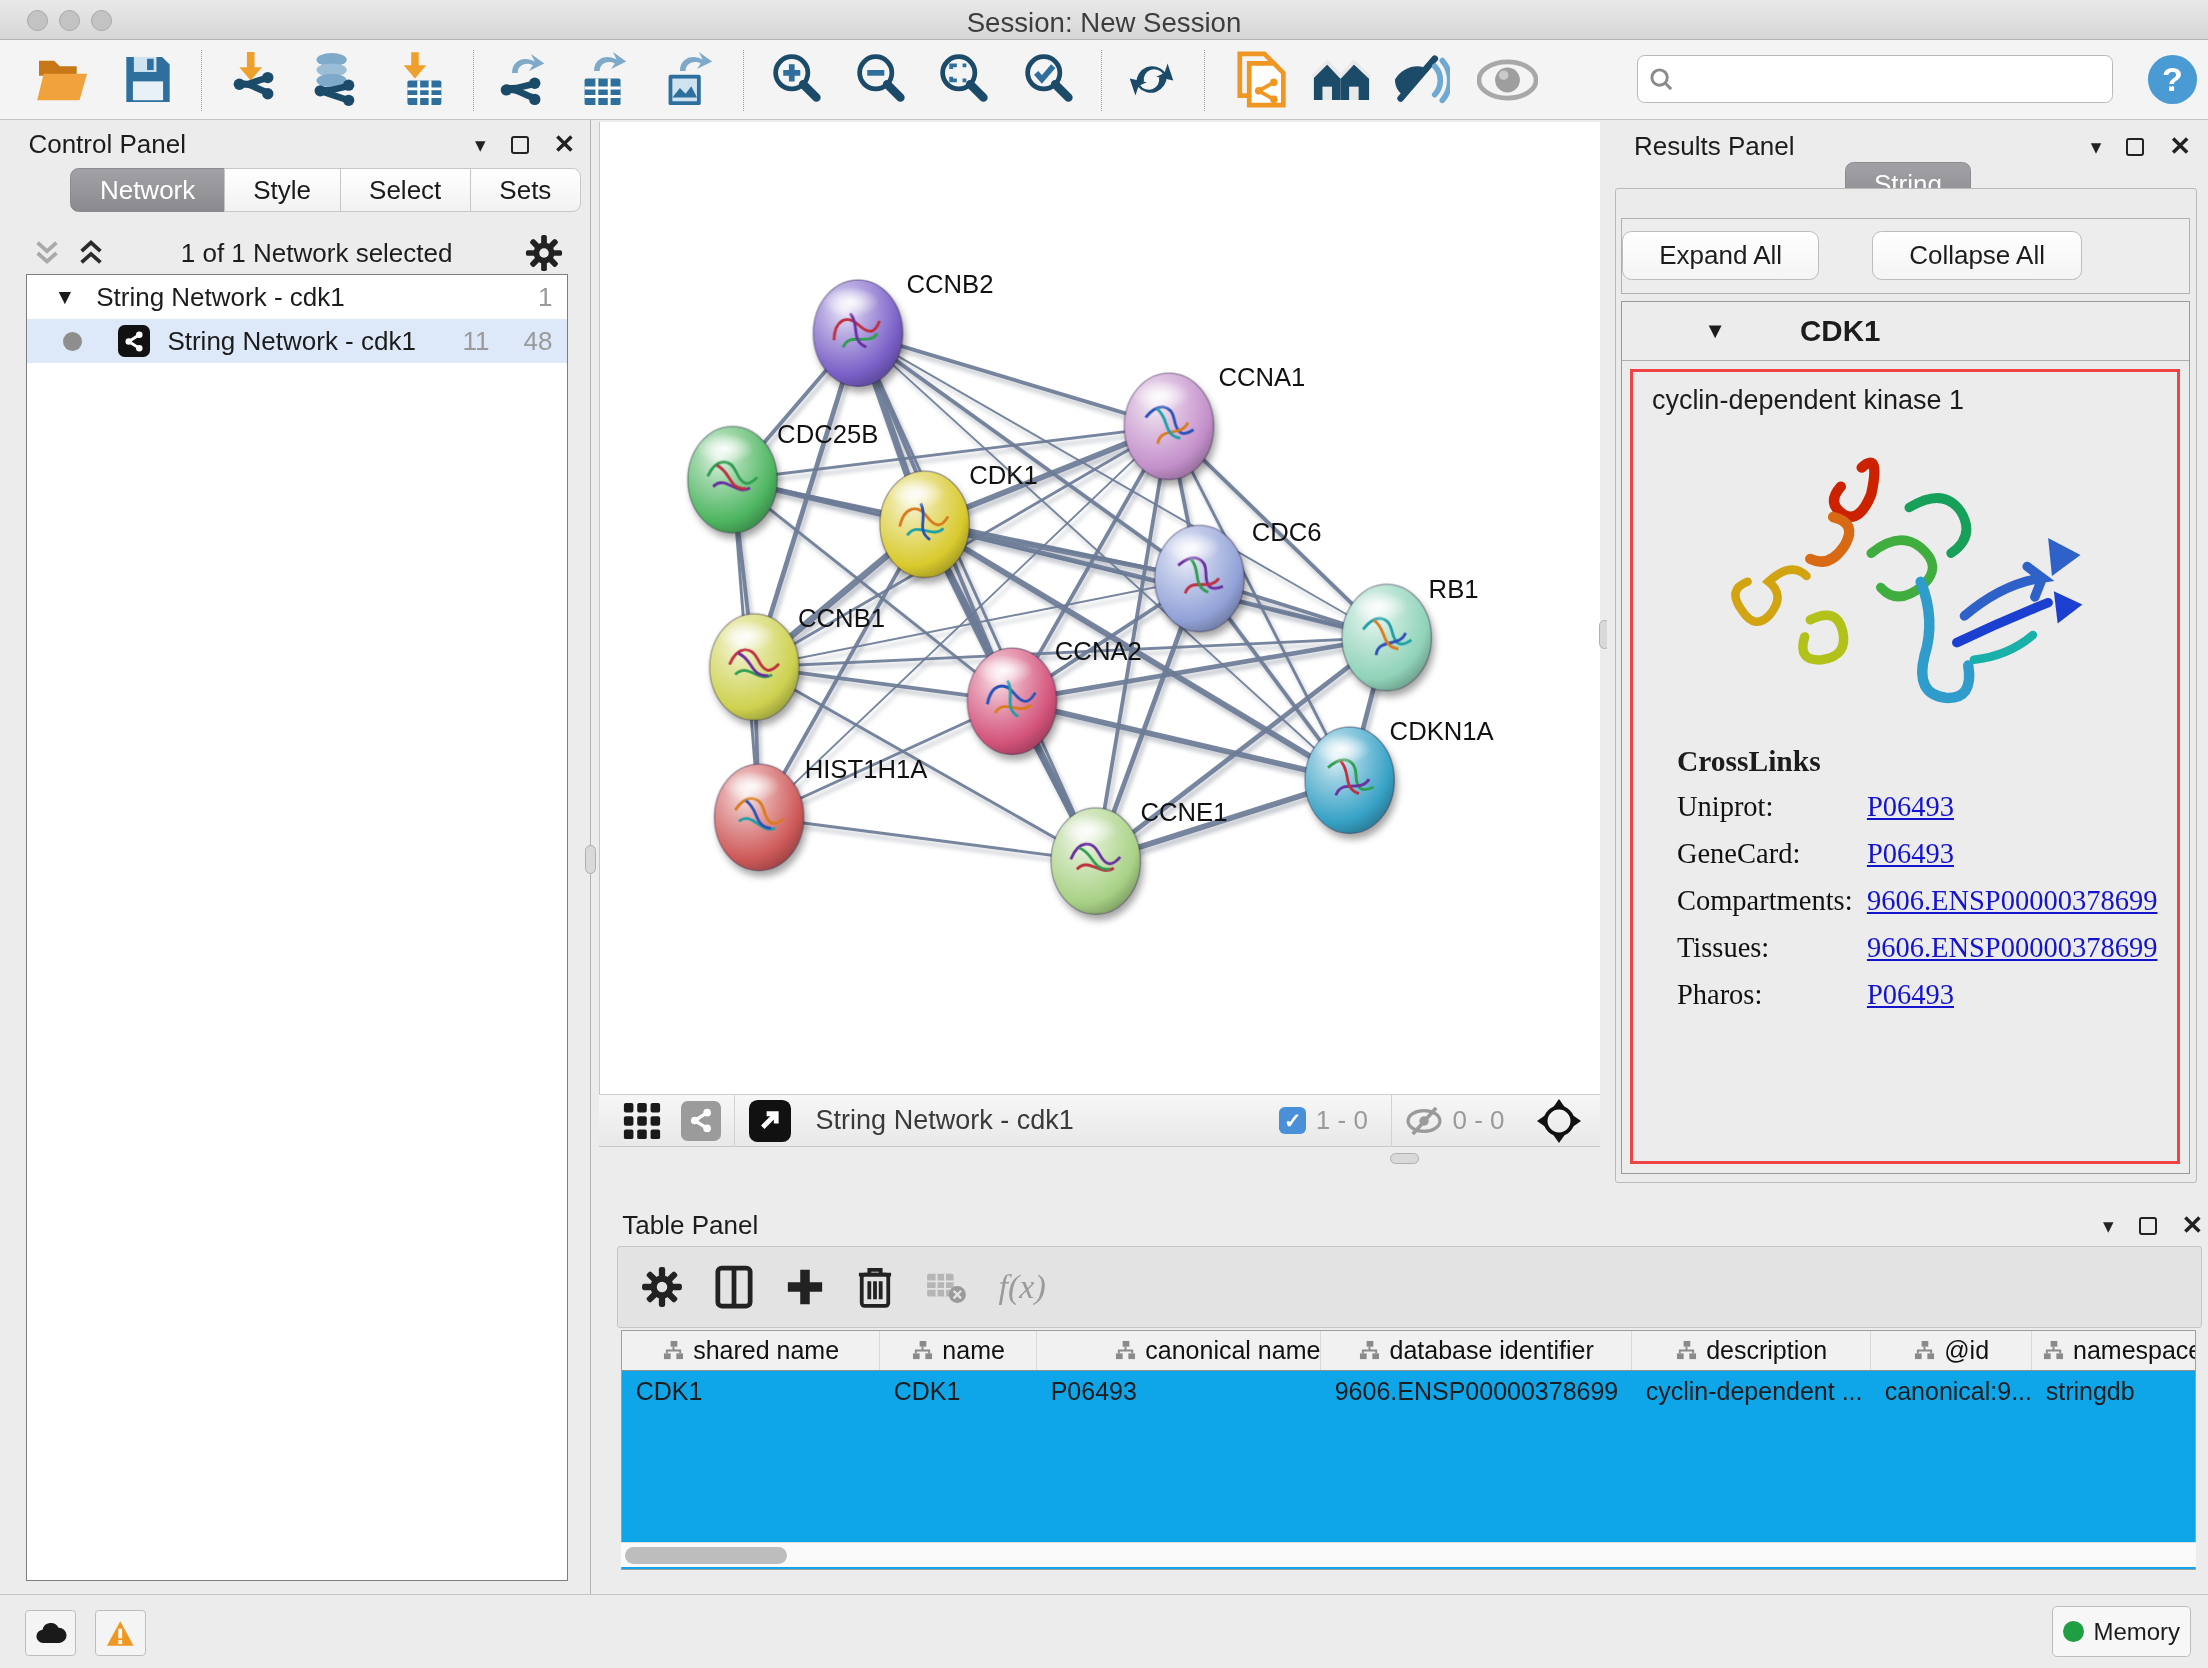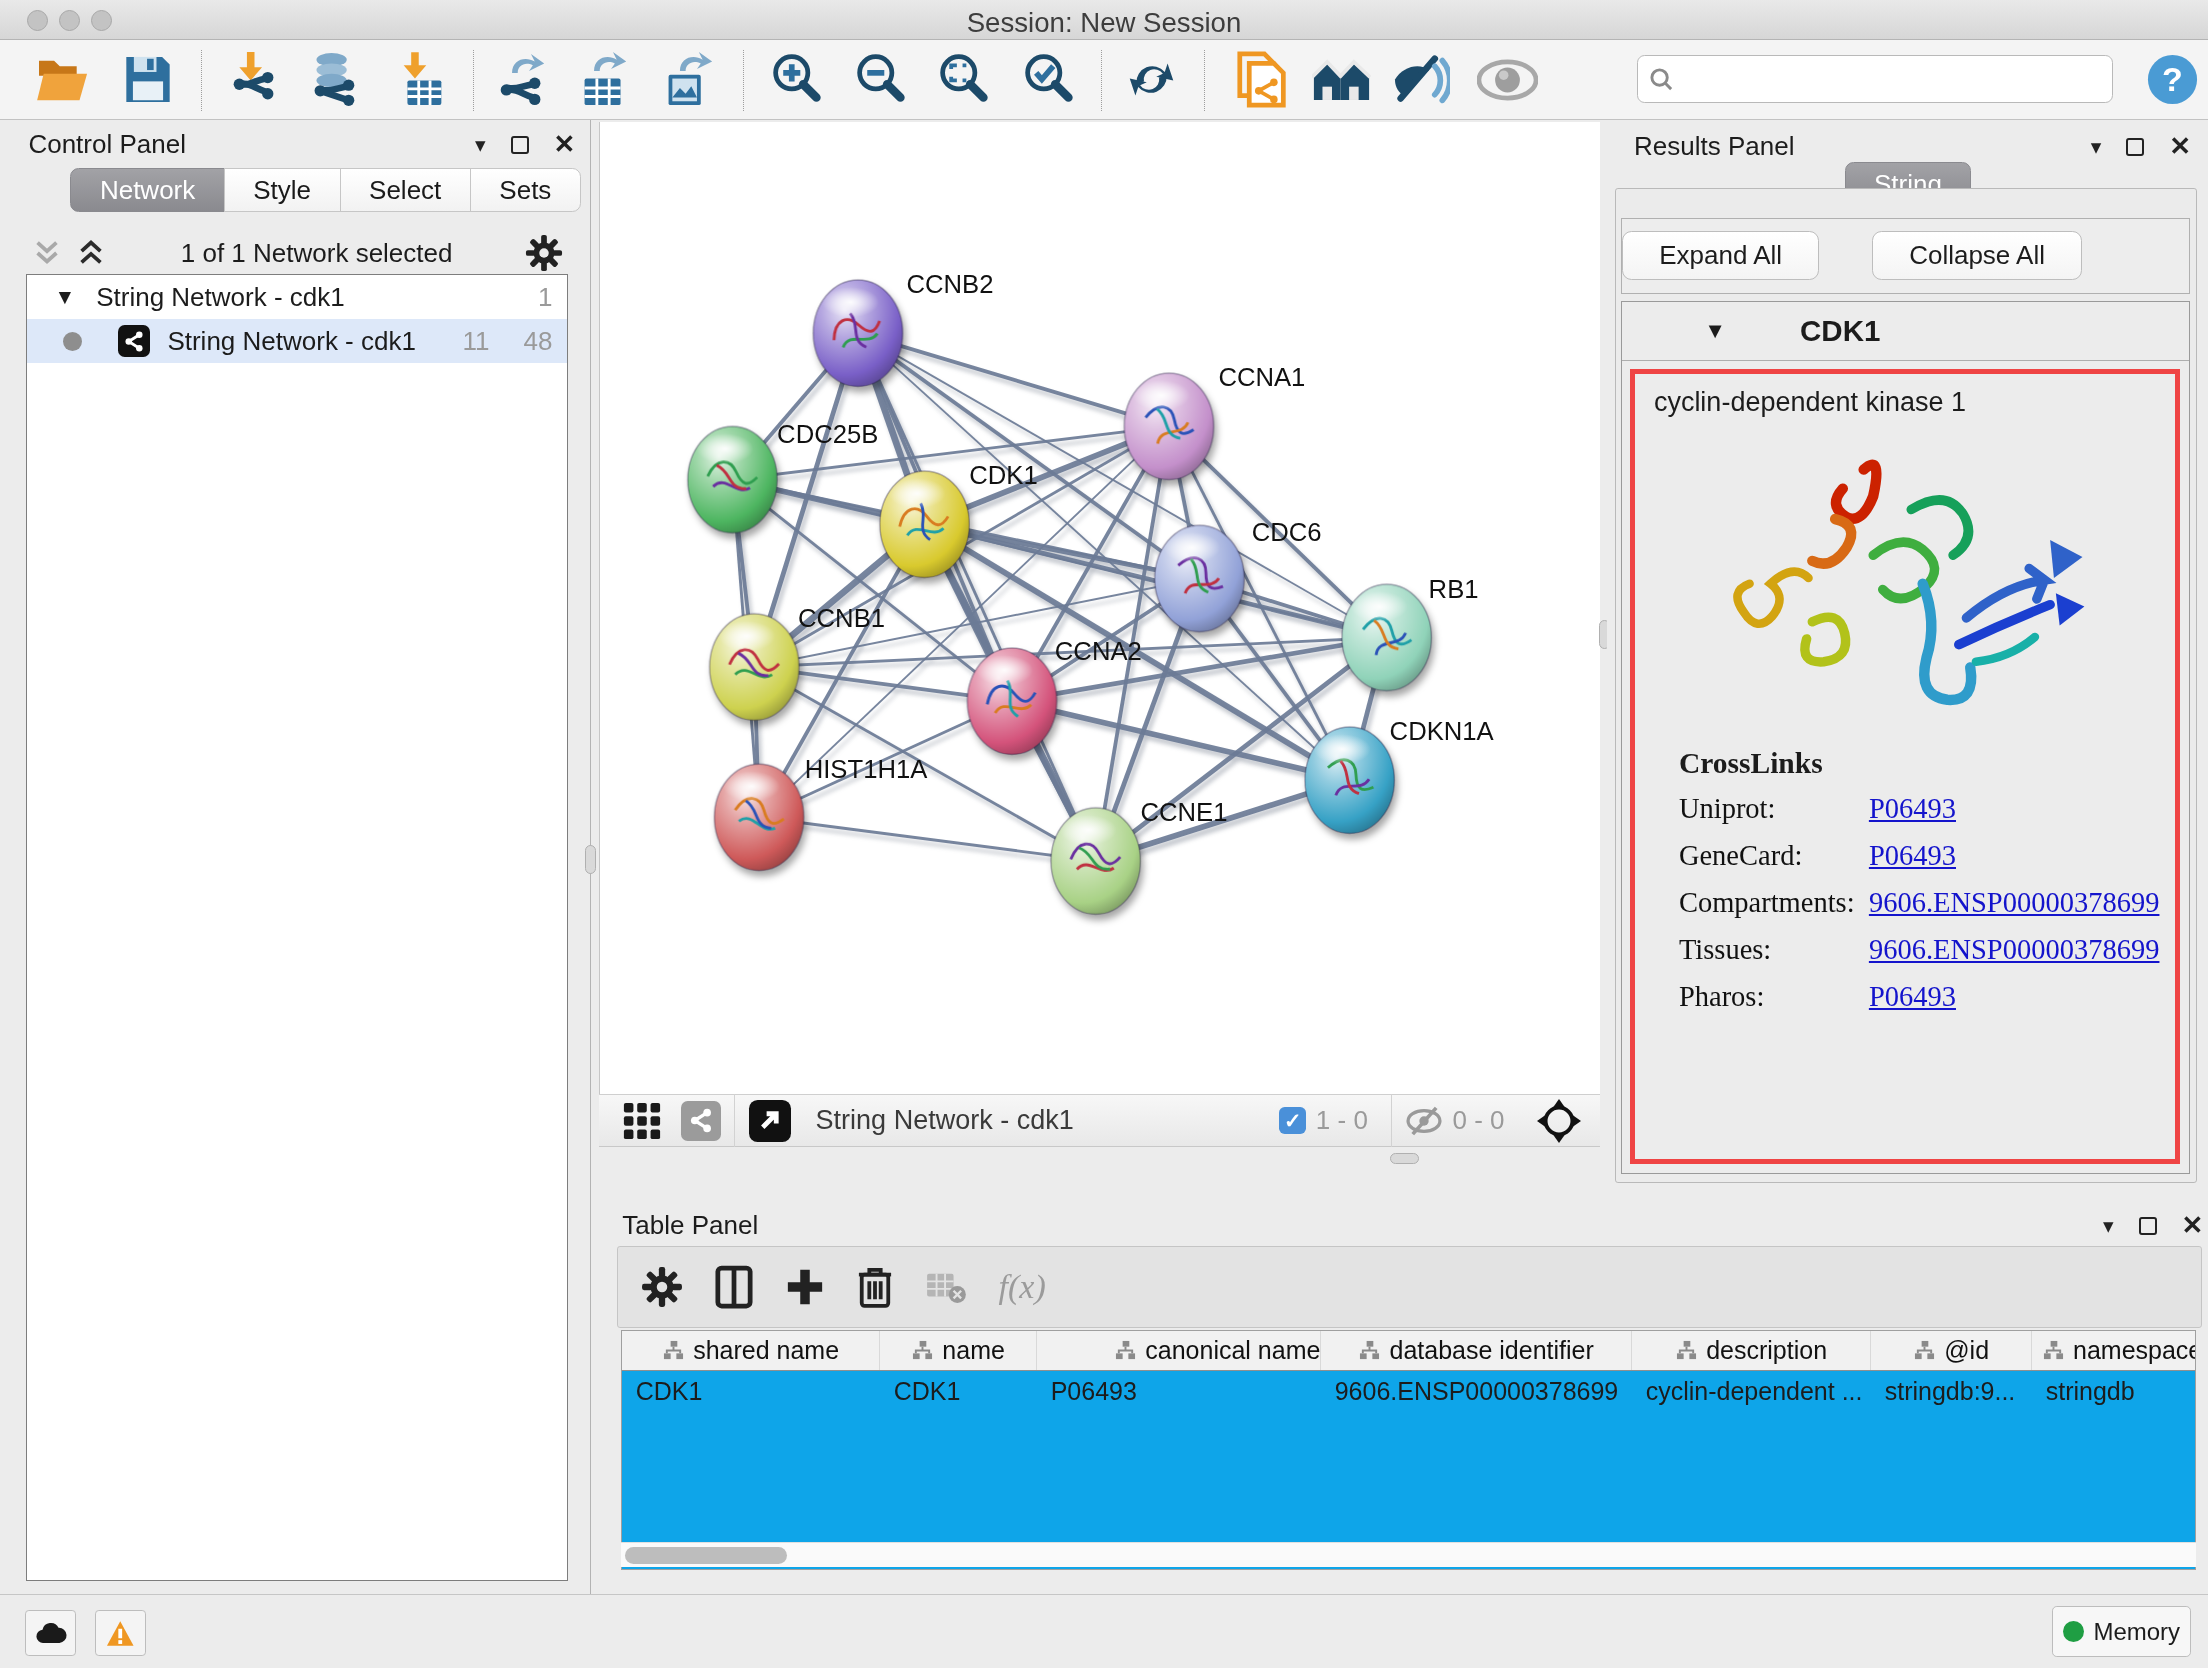--- a/index.html
+++ b/index.html
@@ -72,21 +72,21 @@
   #rp-tab { left:0; top:42px; width:100%; text-align:center; }
   #rp-tab .tab { border-radius:8.6px; }
   #rp-outer { left:7.6px; top:68px; width:582px; height:995px; background:#ebebeb; border:1px solid #b9b9b9; border-radius:2.9px; }
   #rp-btnbar { left:5.7px; top:28.5px; width:569px; height:76px; background:#ededed; border:1px solid #b0b0b0; display:flex;
      align-items:center; gap:53px; }
   .rp-btn { height:49px; padding:0 36px; background:linear-gradient(#ffffff,#f4f4f4); border:1px solid #bdbdbd;
      border-radius:9.5px; font-size:26px; display:flex; align-items:center; }
   #rp-entry { left:5.7px; top:112px; width:569px; height:873px; background:#ececec; border:1.9px solid #9a9a9a; }
   #rp-entry-head { height:59px; border-bottom:1.9px solid #adadad; display:flex; align-items:center; }
   #rp-entry-name { font-size:29.5px; font-weight:bold; }
-  #rp-entry-body { position:absolute; left:7.6px; top:67px; width:550px; height:795px; border:5px solid #ef4444; background:#ececec; }
+  #rp-entry-body { position:absolute; left:7.6px; top:67px; width:550px; height:795px; border:3px solid #ef4444; background:#ececec; }
   #rp-desc { left:19px; top:13.3px; font-size:27px; }
   #crosslinks { left:44px; top:373px; width:495px; font-family:"Liberation Serif","DejaVu Serif",serif; }
   #xl-title { font-size:29.5px; font-weight:bold; margin-bottom:13.3px; }
   .xl-row { display:flex; margin-bottom:15px; font-size:28.5px; }
   .xl-label { width:190px; color:#111; }
   .xl-link { color:#1414cc; text-decoration:underline; }
 
   
   #table-panel { left:609px; top:1204px; width:1600px; height:424px; background:#ececec; }
   #tp-title-row { left:13.3px; top:3.8px; width:1581px; height:36px; display:flex; justify-content:space-between; align-items:center; }
@@ -820,21 +820,21 @@
           </svg>
           <span>namespace</span>
         </div>
       </div>
     <div id="trow">
         <div class="td" style="width: 258px;">CDK1</div>
         <div class="td" style="width: 157px;">CDK1</div>
         <div class="td" style="width: 284px;">P06493</div>
         <div class="td" style="width: 311px;">9606.ENSP00000378699</div>
         <div class="td" style="width: 239px;">cyclin-dependent ...</div>
-        <div class="td" style="width: 161px;">stringdb:9...</div>
+        <div class="td" style="width: 161px;">canonical:9...</div>
         <div class="td" style="width: 181px;">stringdb</div>
       </div>
   </div>
   <div id="tp-scroll" class="abs">
       <div id="tp-thumb" class="abs"></div>
     </div>
 </div>
 
 <div id="statusbar" class="abs">
   <div class="sb-btn abs" style="left:25px">

